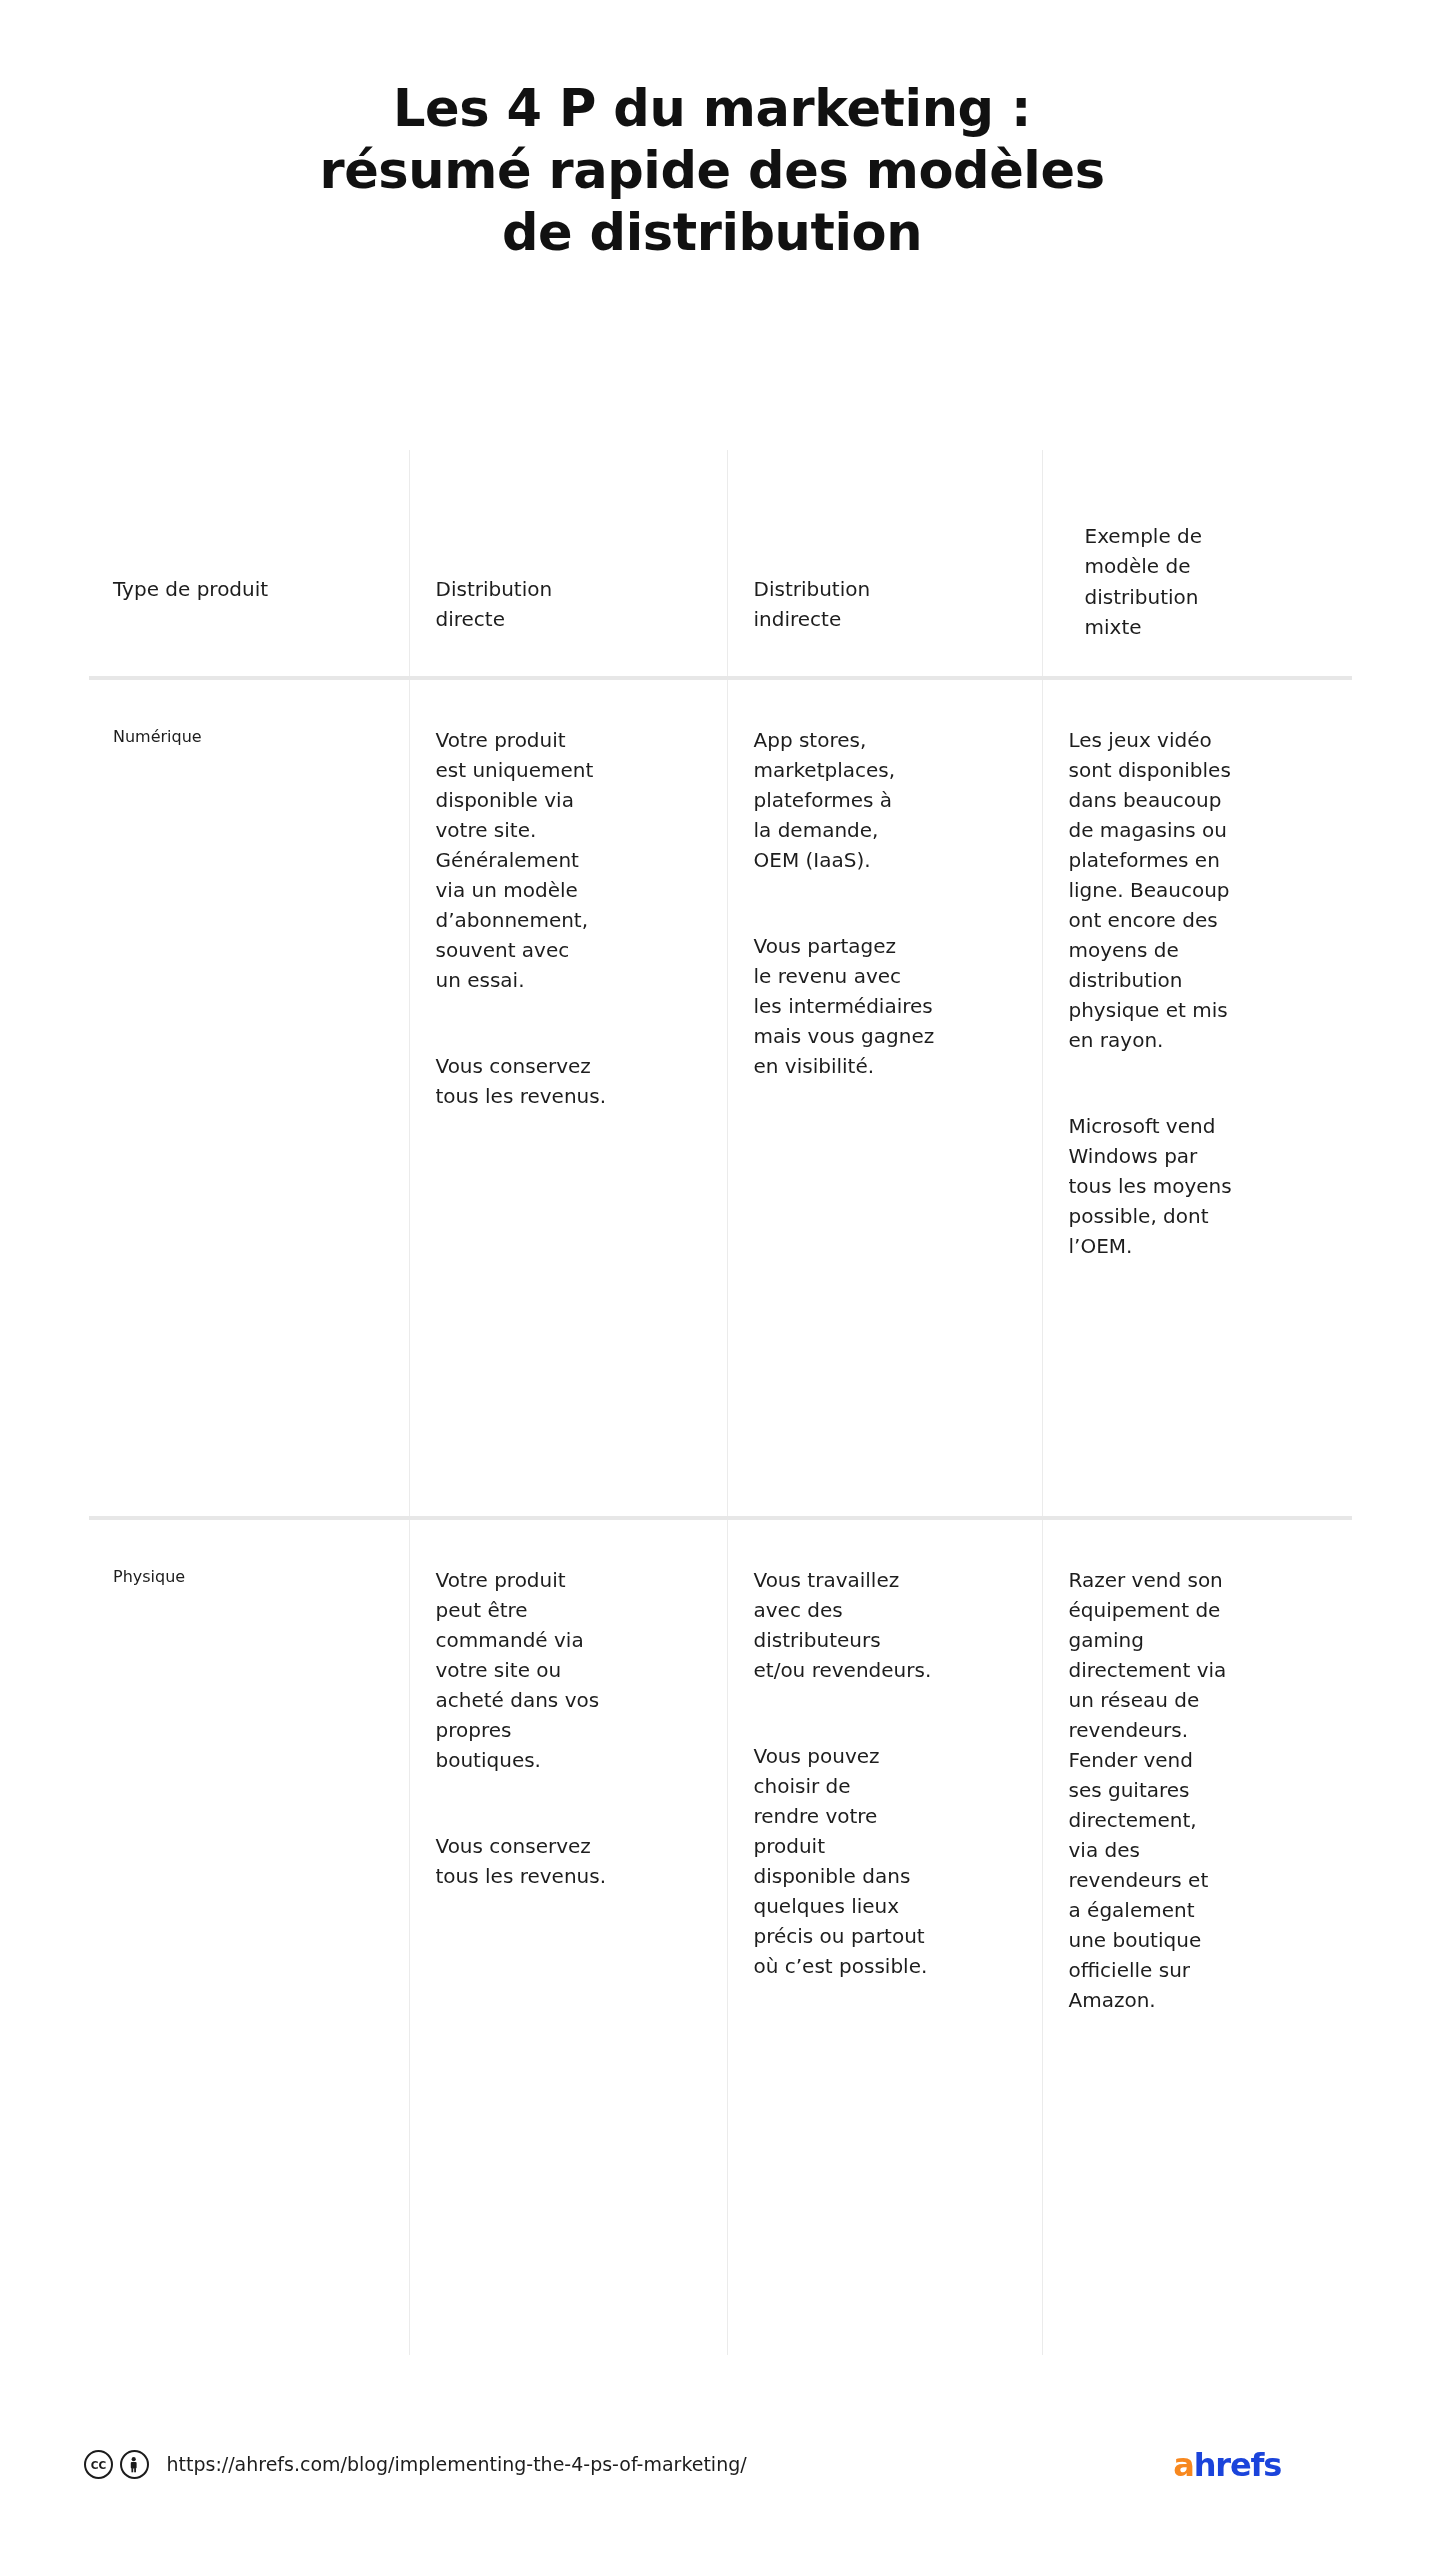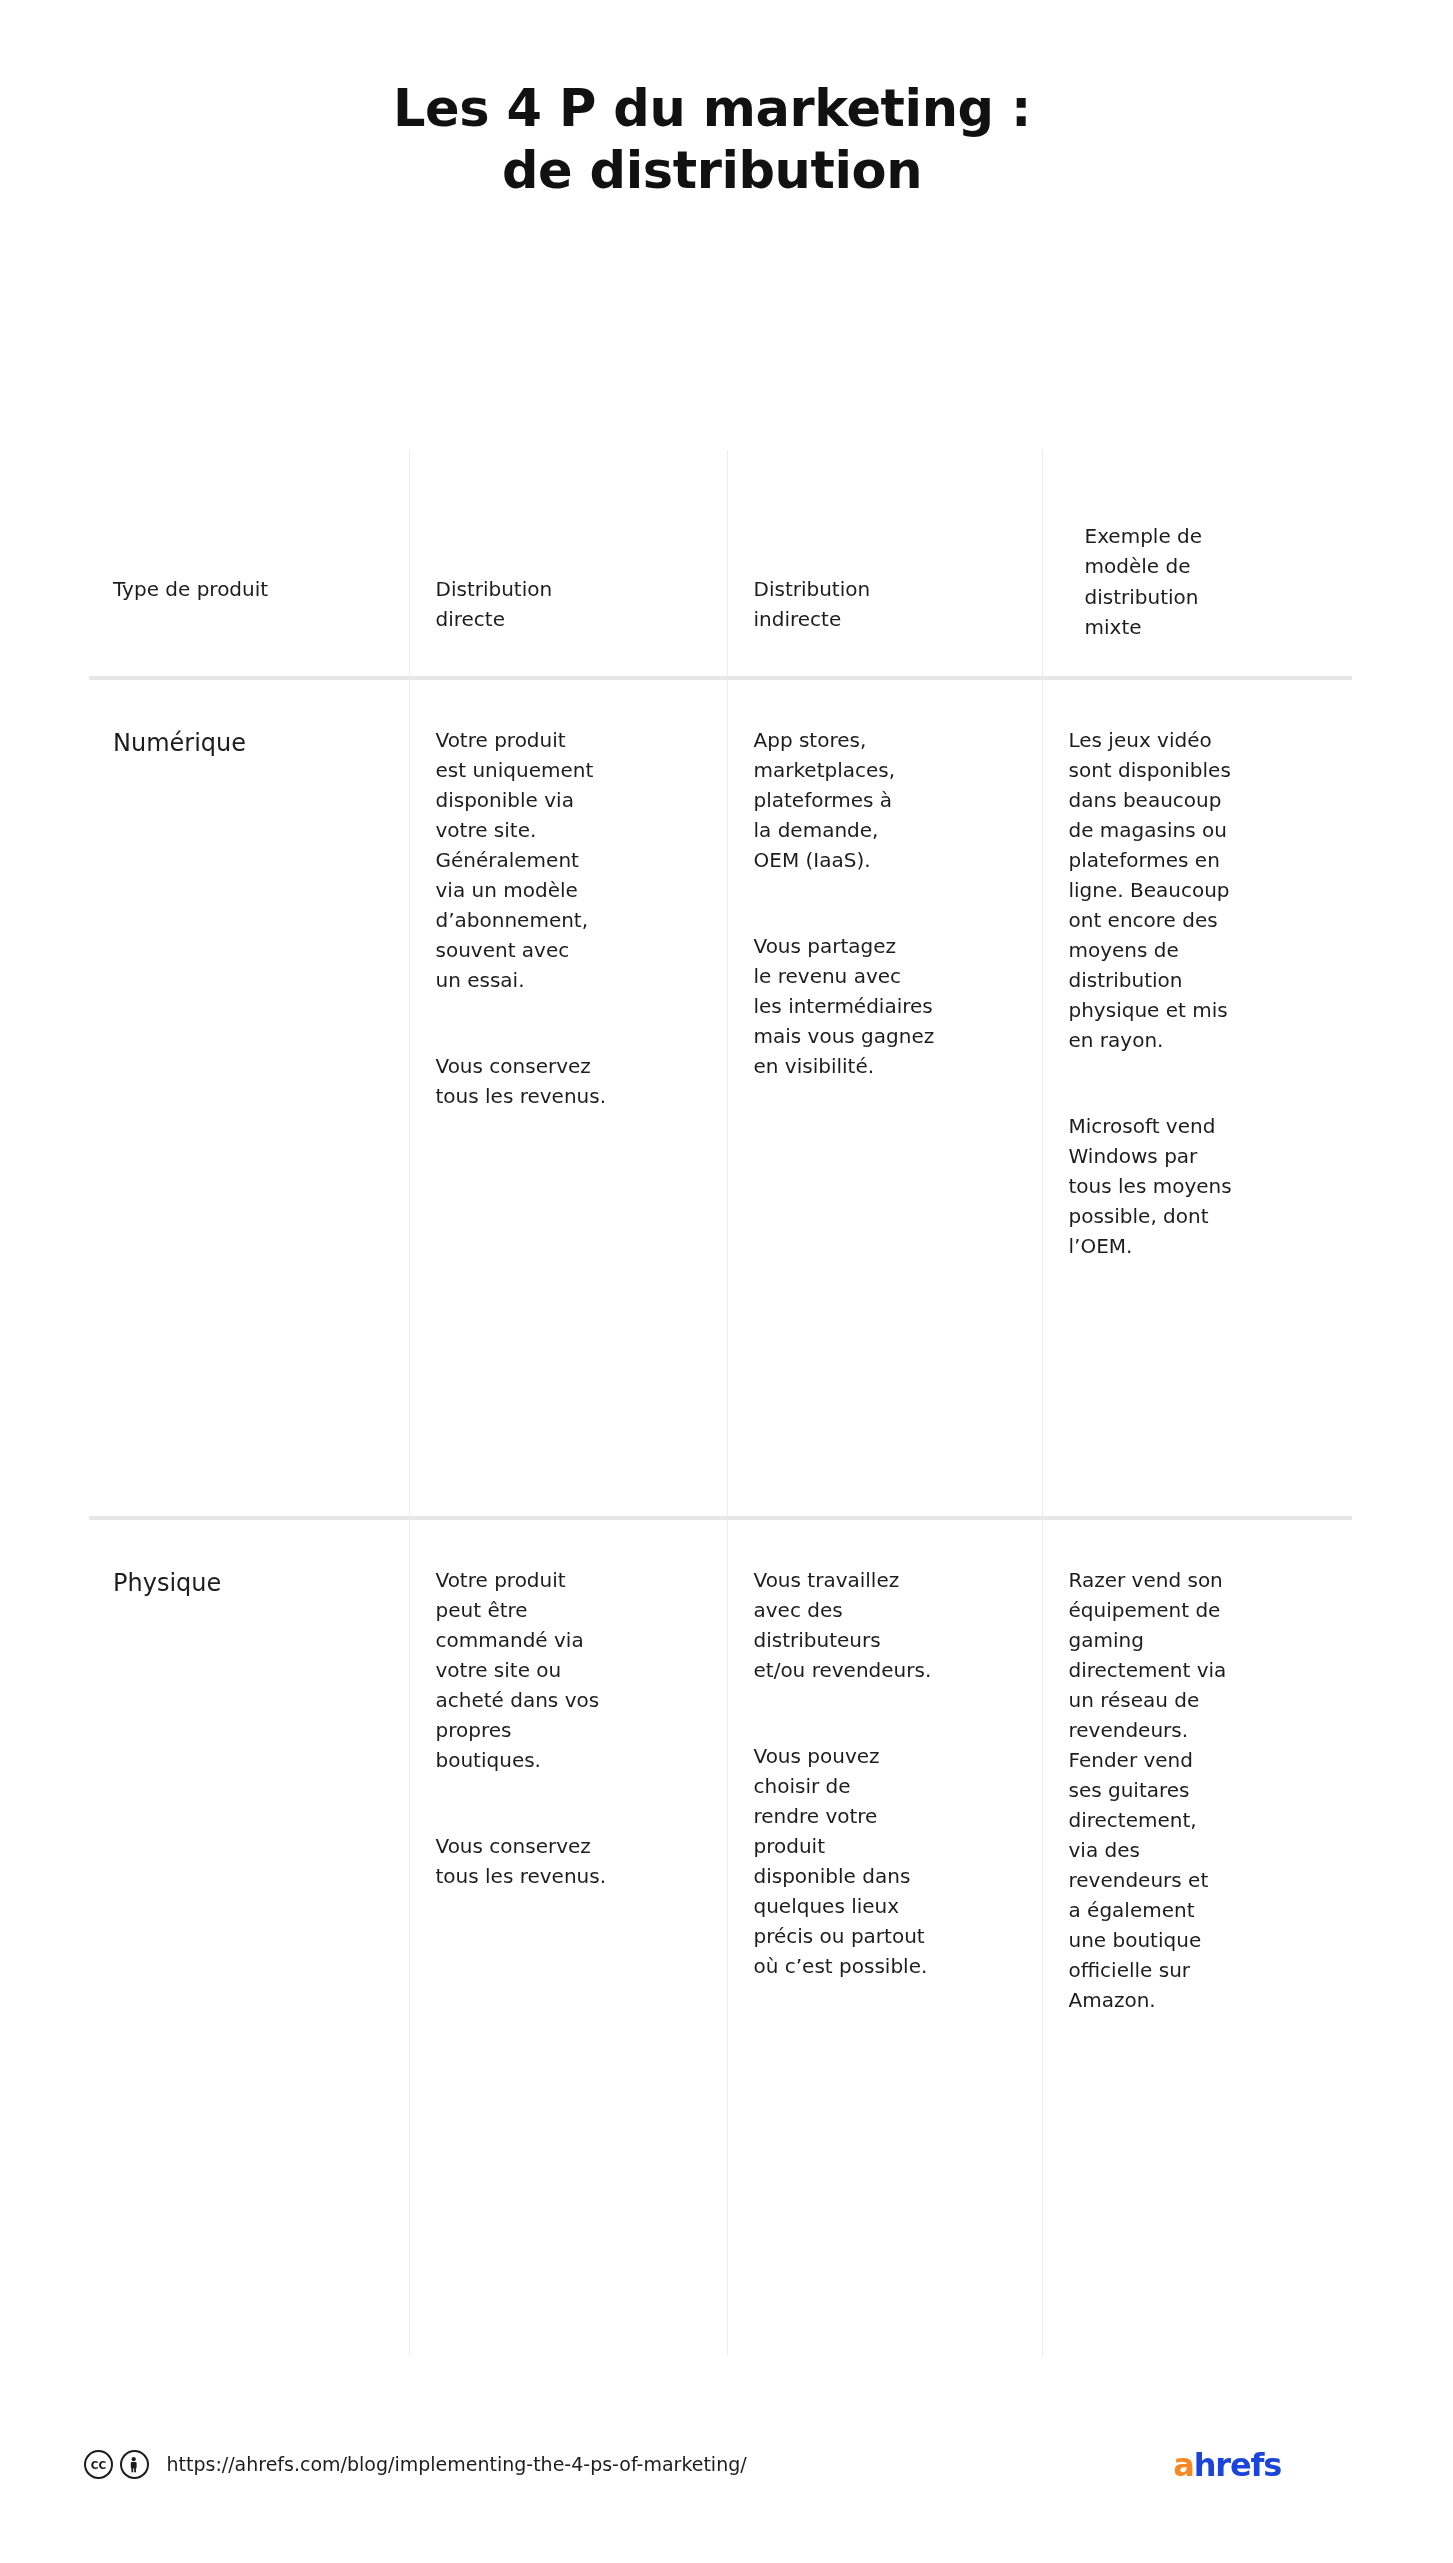--- a/index.html
+++ b/index.html
@@ -94,21 +94,21 @@
     box-sizing: border-box;
   }
   tbody td.col-type .cellpad { padding-left: 24px; }
   tbody td.col-txt  .cellpad { padding-left: 26px; padding-right: 26px; }
 
   tbody tr.row-num td { height: 836px; }
   tbody tr.row-phy td { height: 835px; }
 
   .para { margin: 0; white-space: pre-line; }
   .para + .para { margin-top: 56px; }
-  .type-label { margin: 0; font-size: 24px; line-height: 1.5; }
+  .type-label { margin: 0; font-size: 16px; line-height: 1.5; }
 
   
   .table-wrap:after {
     content: "";
     display: block;
   }
 
   
   .footer {
     position: absolute;
@@ -165,20 +165,21 @@
   }
   .brand .b-a { color: #F7881F; }
   .brand .b-rest { color: #1B44DB; }
 </style>
 </head>
 <body>
 
 <div class="title-block">
   <h1>
     <span class="title-line">Les 4 P du marketing :</span>
+    <span class="title-line">résumé rapide des modèles</span>
     <span class="title-line">de distribution</span>
   </h1>
 </div>
 
 <div class="table-wrap">
   <table class="grid">
     <colgroup>
       <col class="c1">
         <col class="c2">
         <col class="c3">

